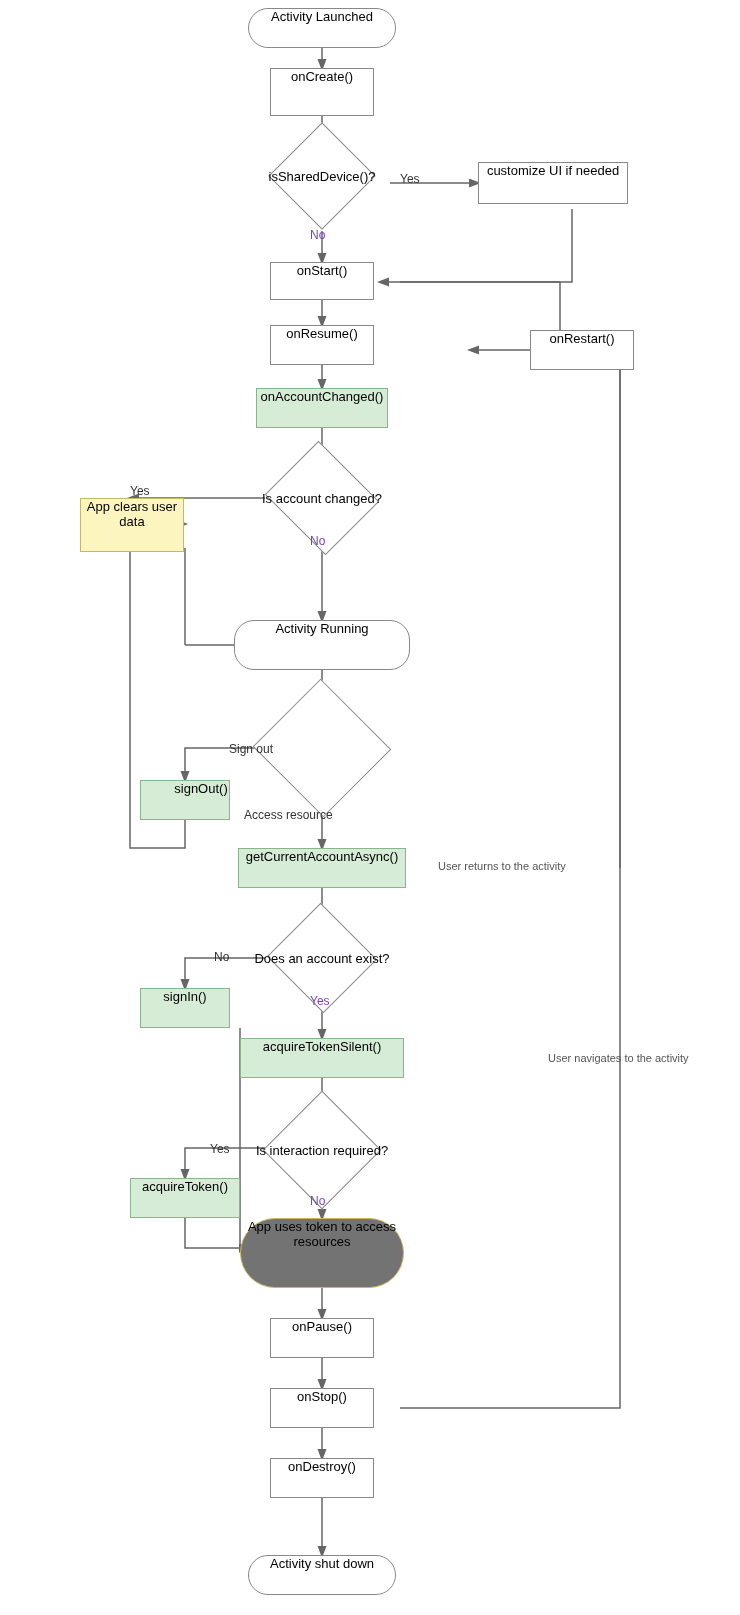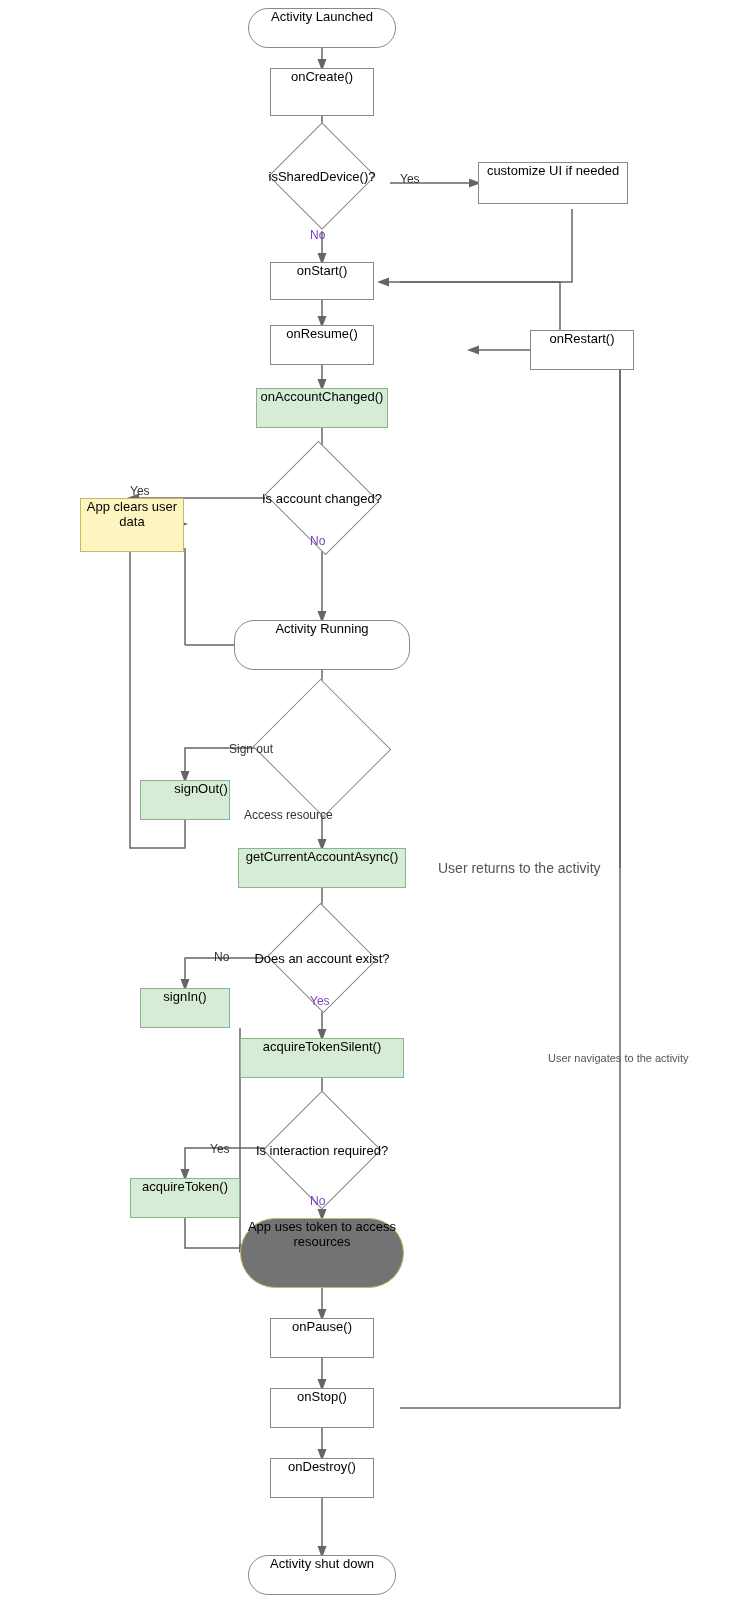--- a/index.html
+++ b/index.html
@@ -286,21 +286,21 @@
   </div>
 
   <div class="node rect" style="left:270px;top:1458px;width:104px;height:40px;">
     <span>onDestroy()</span>
   </div>
 
   <div class="node rounded-rect" style="left:248px;top:1555px;width:148px;height:40px;">
     <span>Activity shut down</span>
   </div>
 
-  <div class="label" style="left:438px;top:860px;font-size:14px;color:#555;text-align:right;">
+  <div class="label" style="left:438px;top:860px;font-size:11px;color:#555;text-align:right;">
     <span>User returns to the activity</span>
   </div>
 
   <div class="label" style="left:548px;top:1052px;font-size:11px;color:#555;">
     <span>User navigates to the activity</span>
   </div>
 
 </div>
 
 </body></html>

